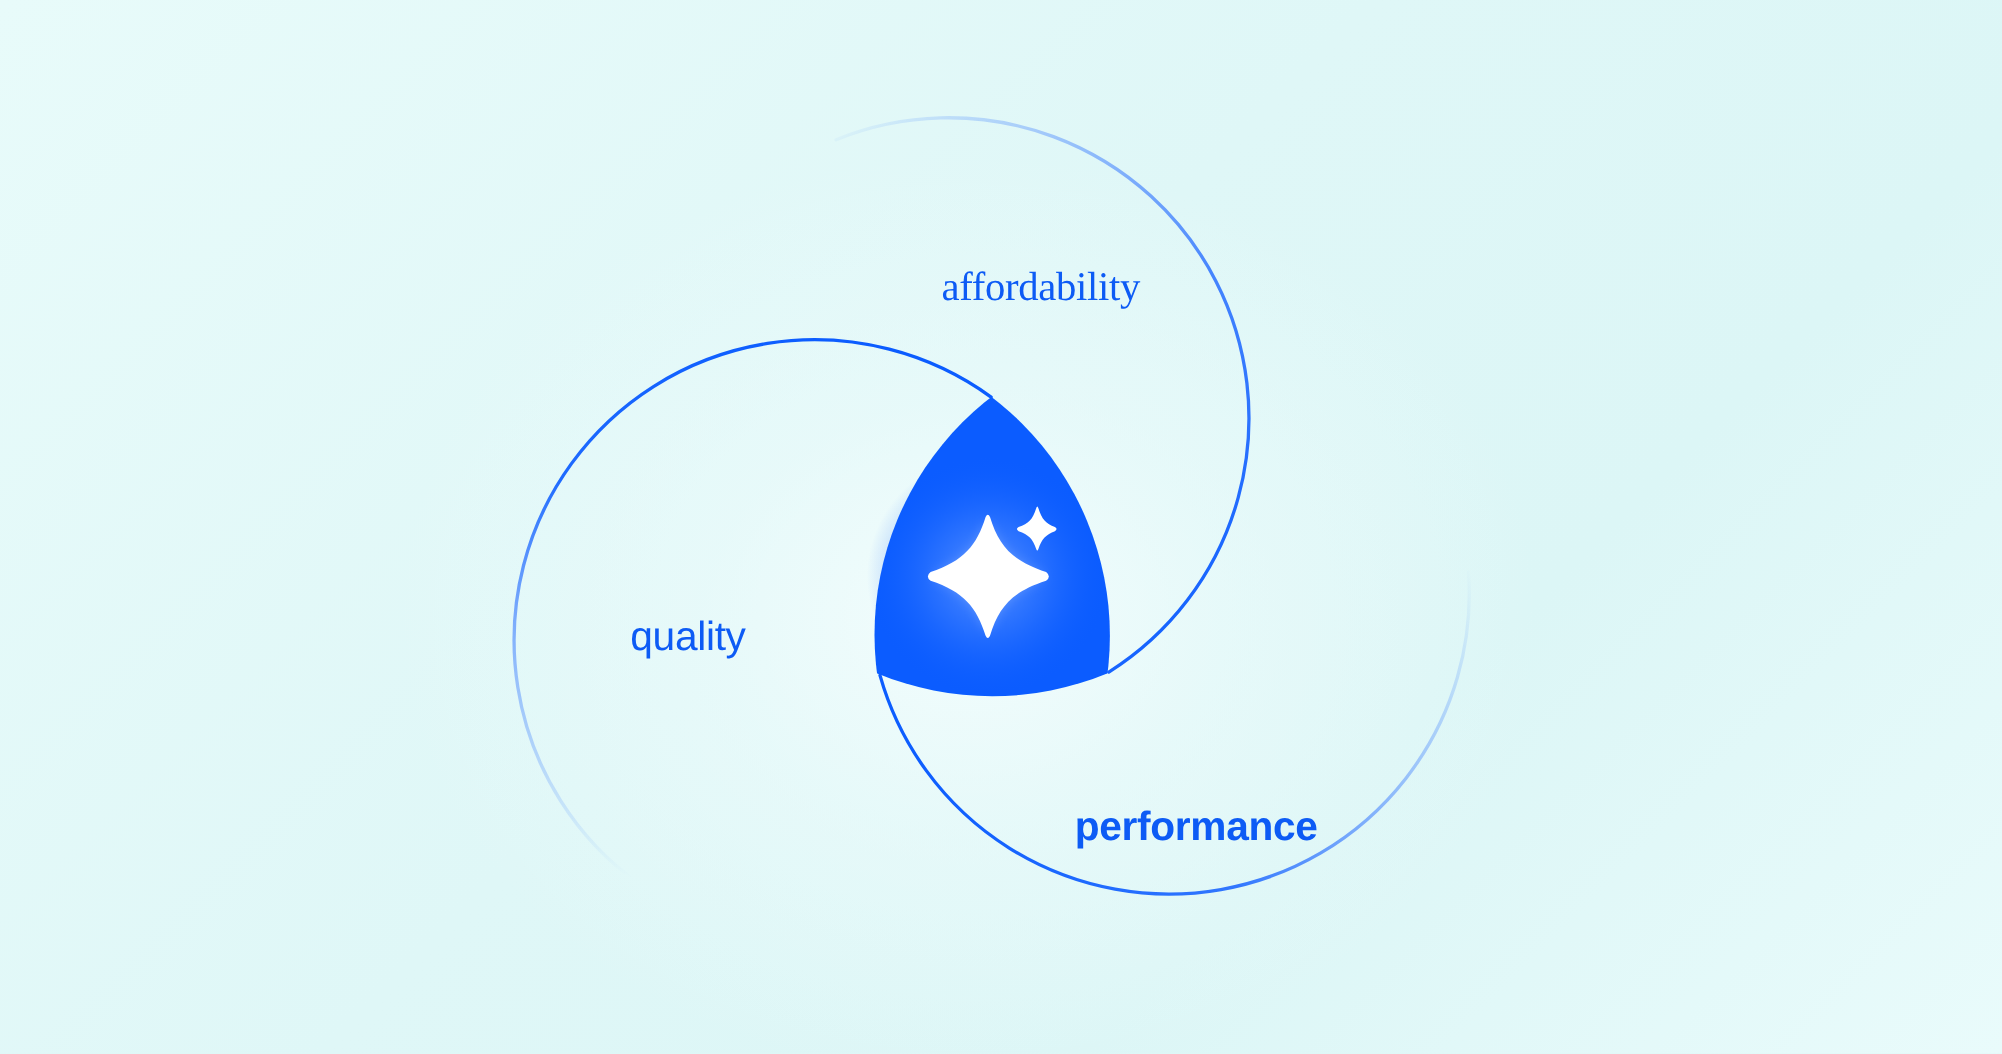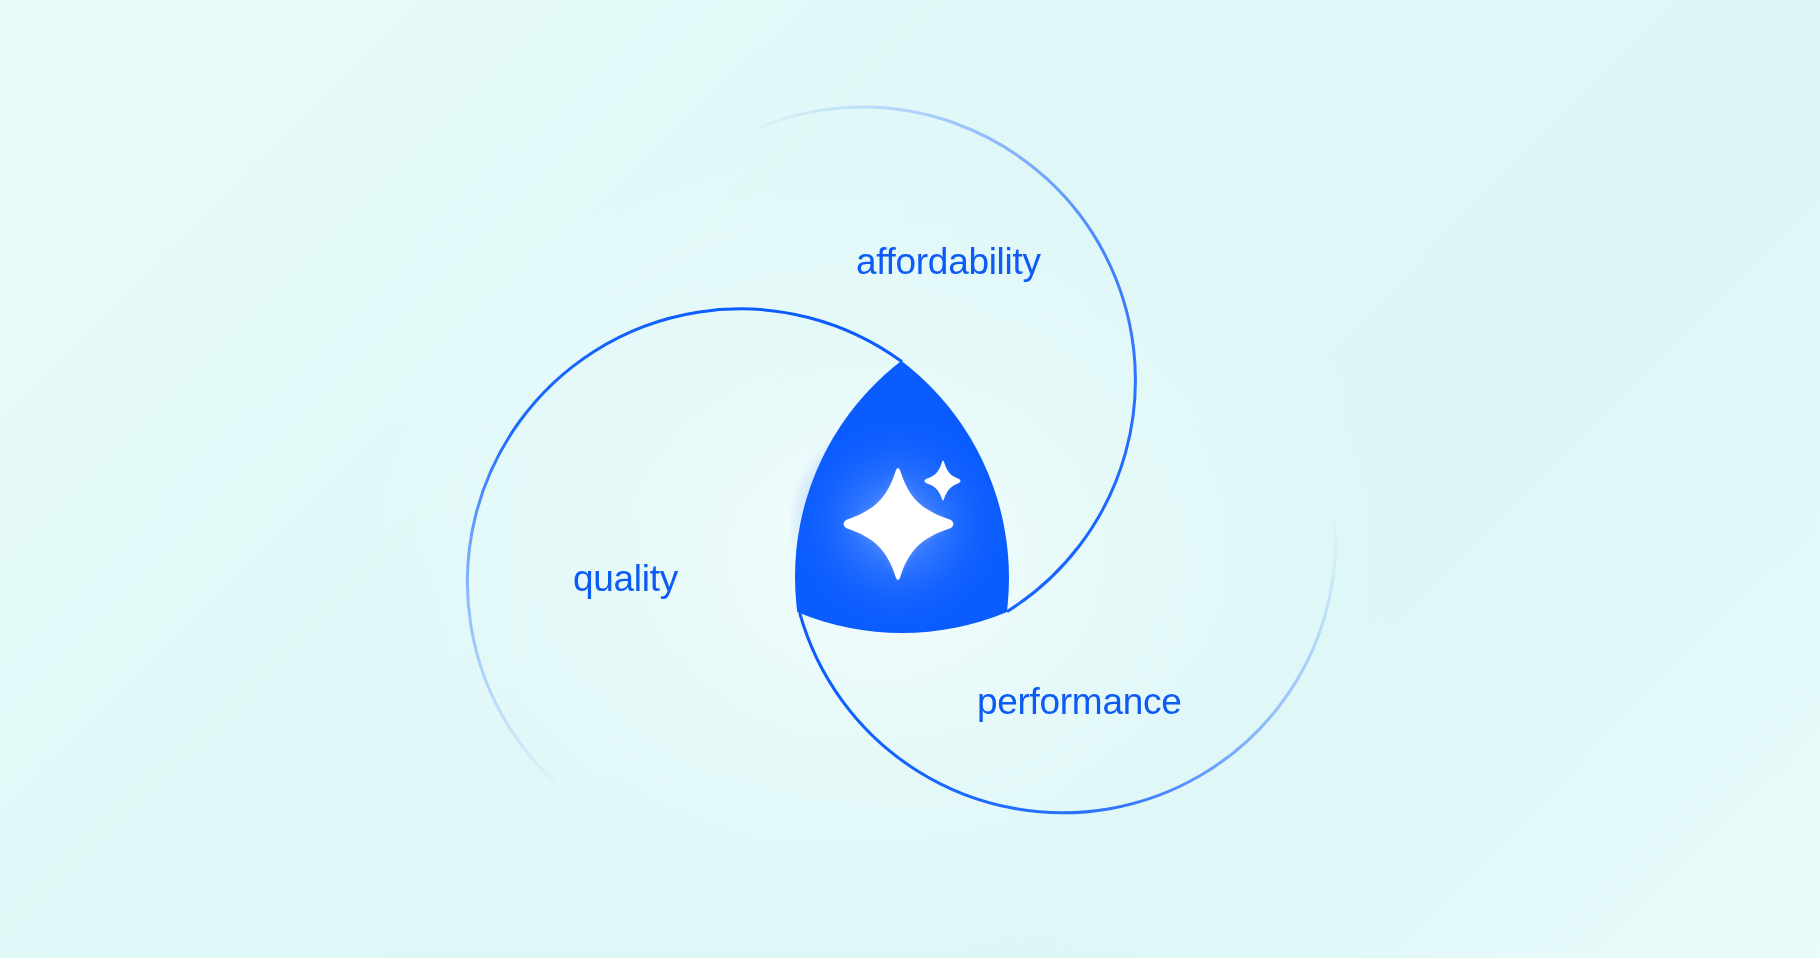--- a/index.html
+++ b/index.html
@@ -28,23 +28,23 @@
     }
     .label {
       position: absolute;
       color: #0d5bf5;
       font-size: 37px;
       font-weight: 500;
       letter-spacing: -0.3px;
       line-height: 1;
       white-space: nowrap;
     }
-    .label-affordability { left: 856px; top: 243px; }
+    .label-affordability { left: 856px; top: 243px; font-family: Liberation Serif, serif; }
     .label-quality { left: 573px; top: 560px; text-align: right; }
-    .label-performance { left: 977px; top: 683px; }
+    .label-performance { left: 977px; top: 733px; font-weight: bold; }
   </style>
 </head>
 <body>
 
 <div class="canvas">
   <svg class="diagram" viewBox="0 0 1820 958" xmlns="http://www.w3.org/2000/svg">
     <defs>
 
       <linearGradient id="gQuality" x1="580" y1="800" x2="760" y2="300" gradientUnits="userSpaceOnUse">
         <stop offset="0" stop-color="#0b5cff" stop-opacity="0"></stop>

